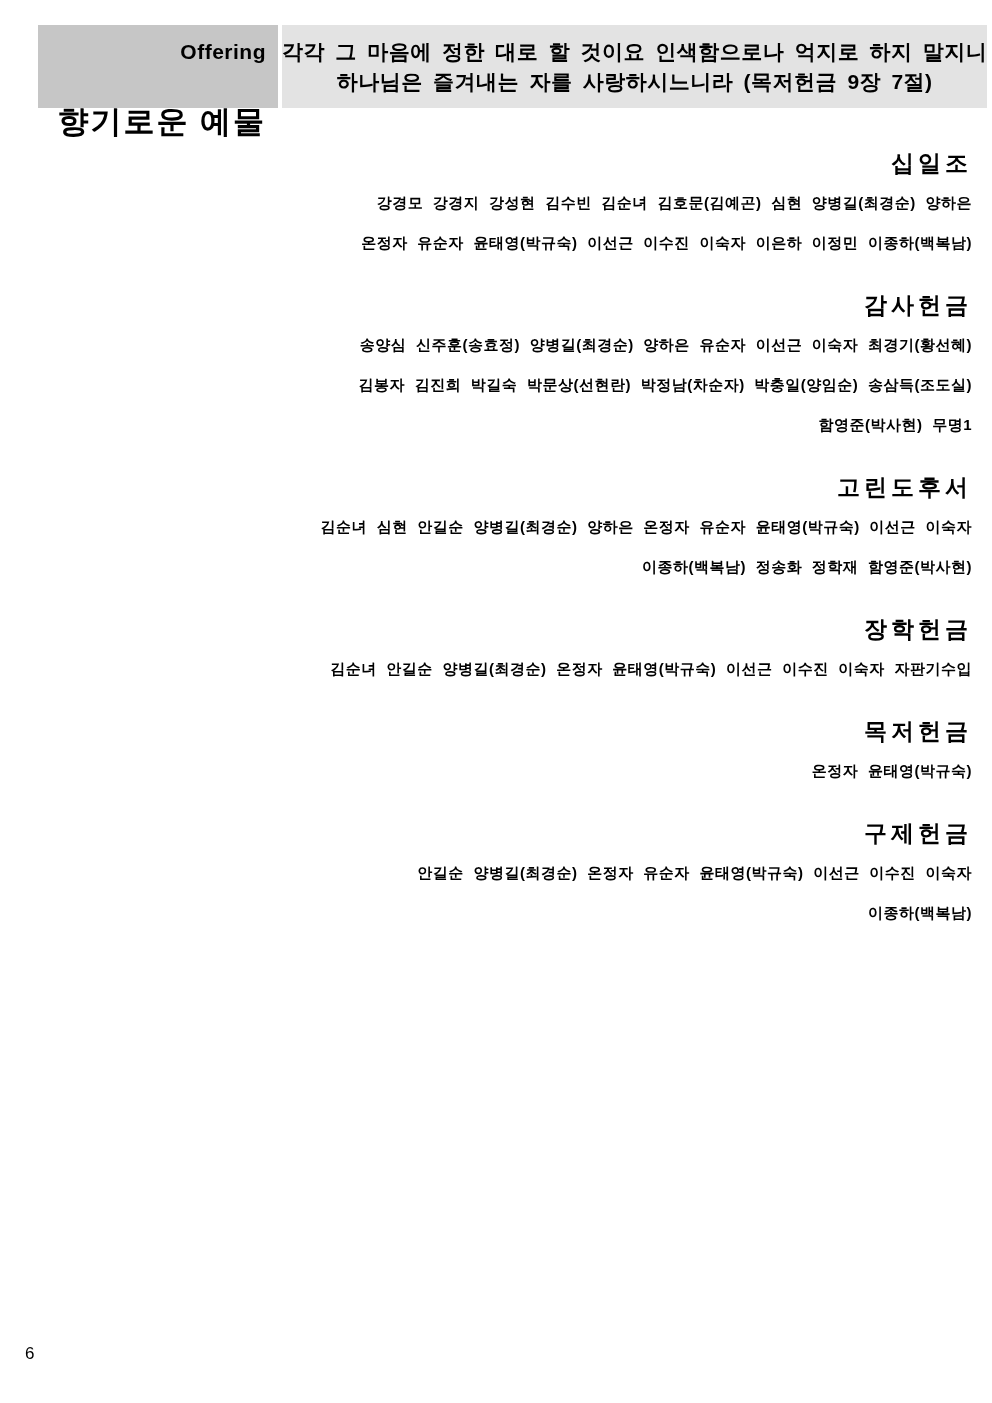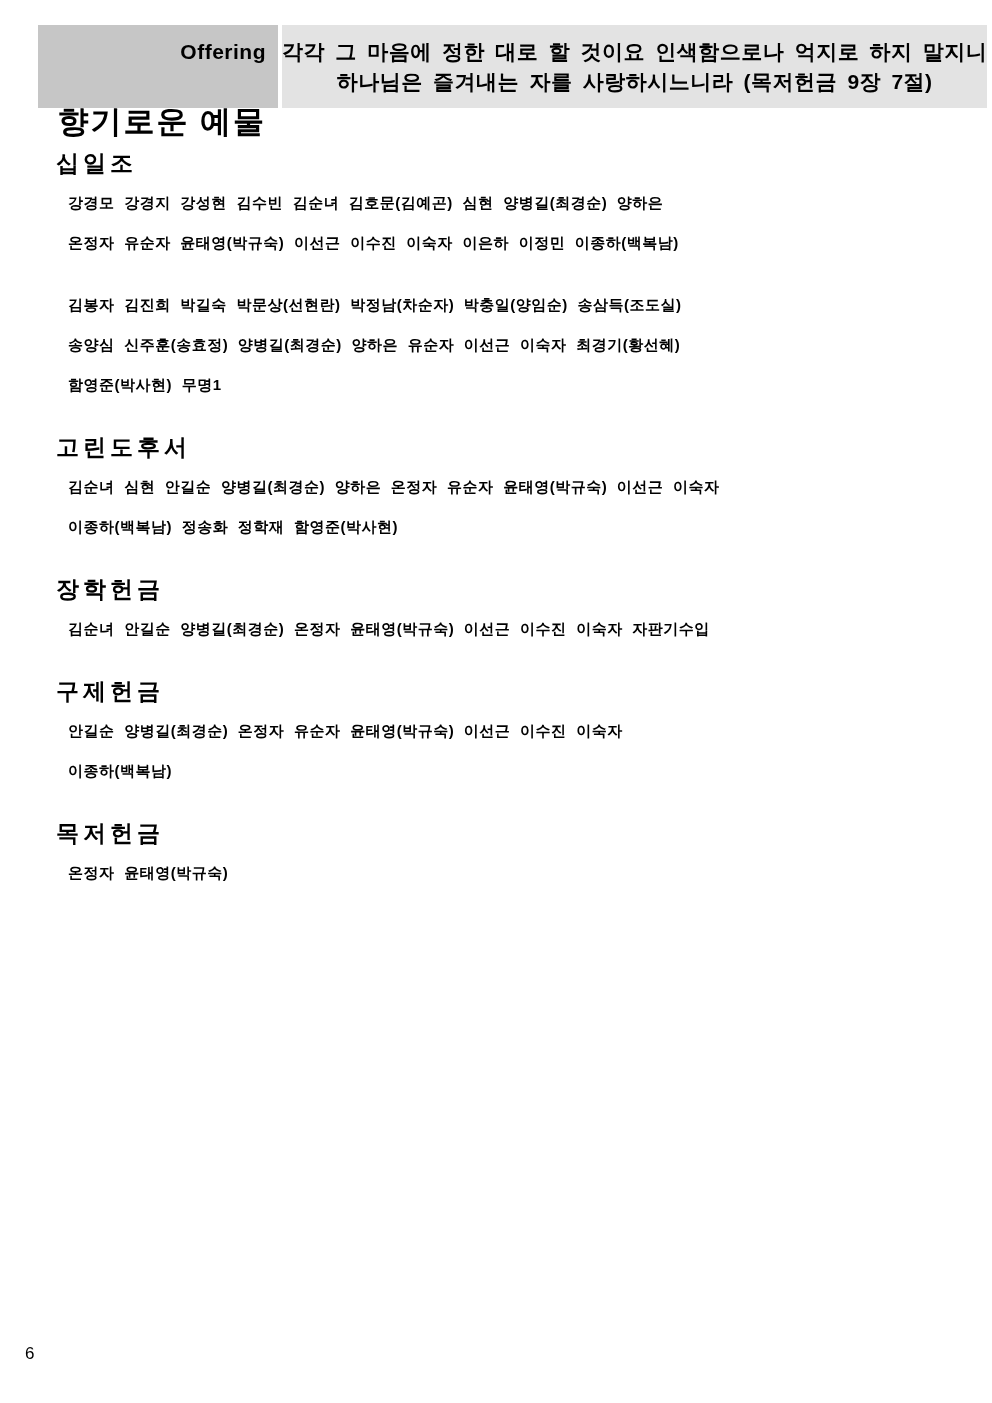--- a/index.html
+++ b/index.html
@@ -62,22 +62,23 @@
     font-size: 21px;
     font-weight: bold;
     line-height: 30px;
     letter-spacing: 0.5px;
     word-spacing: 4px;
     white-space: nowrap;
   }
   .sections {
     position: absolute;
     top: 143px;
-    left: 56px;
+    left: 72px;
     width: 900px;
+    text-align: right;
   }
   .section {
     margin-bottom: 22px;
   }
   .section-title {
     font-size: 23px;
     font-weight: bold;
     letter-spacing: 4px;
     line-height: 40px;
   }
@@ -115,43 +116,44 @@
   </div>
 
   <div class="sections" id="sections">
   <div class="section">
     <div class="section-title">십일조</div>
   <div class="section-line">강경모 강경지 강성현 김수빈 김순녀 김호문(김예곤) 심현 양병길(최경순) 양하은</div>
         <div class="section-line">온정자 유순자 윤태영(박규숙) 이선근 이수진 이숙자 이은하 이정민 이종하(백복남)</div>
       </div>
 
   <div class="section">
-  <div class="section-line">김봉자 김진희 박길숙 박문상(선현란) 박정남(차순자) 박충일(양임순) 송삼득(조도실)</div>
-        <div class="section-line">송양심 신주훈(송효정) 양병길(최경순) 양하은 유순자 이선근 이숙자 최경기(황선혜)</div>
+    <div class="section-title">감사헌금</div>
+  <div class="section-line">송양심 신주훈(송효정) 양병길(최경순) 양하은 유순자 이선근 이숙자 최경기(황선혜)</div>
+        <div class="section-line">김봉자 김진희 박길숙 박문상(선현란) 박정남(차순자) 박충일(양임순) 송삼득(조도실)</div>
         <div class="section-line">함영준(박사현) 무명1</div>
       </div>
 
   <div class="section">
     <div class="section-title">고린도후서</div>
   <div class="section-line">김순녀 심현 안길순 양병길(최경순) 양하은 온정자 유순자 윤태영(박규숙) 이선근 이숙자</div>
         <div class="section-line">이종하(백복남) 정송화 정학재 함영준(박사현)</div>
       </div>
 
   <div class="section">
     <div class="section-title">장학헌금</div>
   <div class="section-line">김순녀 안길순 양병길(최경순) 온정자 윤태영(박규숙) 이선근 이수진 이숙자 자판기수입</div>
       </div>
 
   <div class="section">
+    <div class="section-title">목저헌금</div>
+  <div class="section-line">온정자 윤태영(박규숙)</div>
+      </div>
+
+  <div class="section">
     <div class="section-title">구제헌금</div>
   <div class="section-line">안길순 양병길(최경순) 온정자 유순자 윤태영(박규숙) 이선근 이수진 이숙자</div>
         <div class="section-line">이종하(백복남)</div>
-      </div>
-
-  <div class="section">
-    <div class="section-title">목저헌금</div>
-  <div class="section-line">온정자 윤태영(박규숙)</div>
       </div>
 </div>
 
   <div class="page-number">6</div>
 
 </div>
 
 </body></html>

